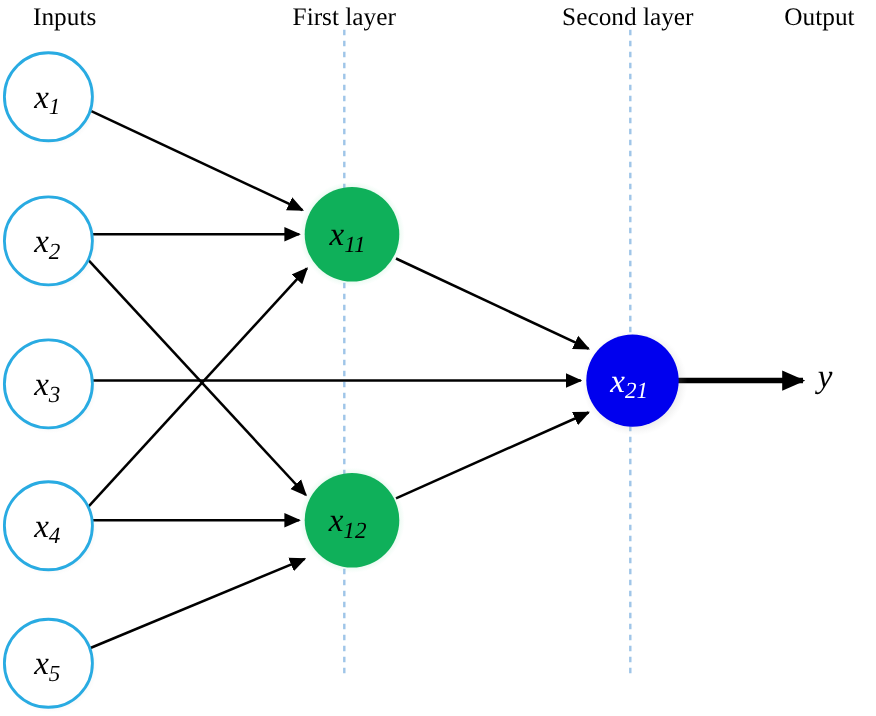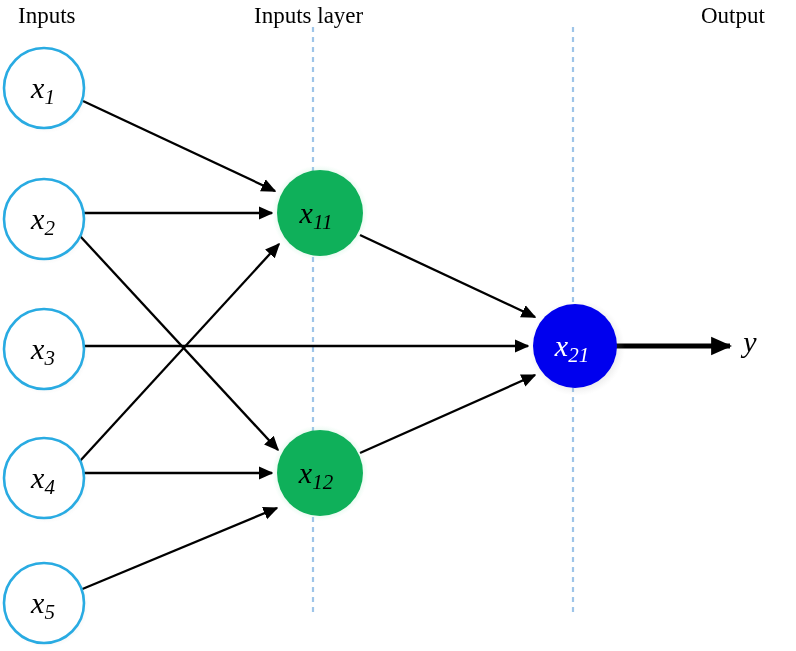--- a/index.html
+++ b/index.html
@@ -30,20 +30,21 @@
     height: 651px;
     display: block;
   }
   .col-header {
     position: absolute;
     font-family: "Liberation Serif", "DejaVu Serif", serif;
     font-size: 23px;
     color: #000000;
     white-space: nowrap;
     line-height: 1;
+    margin-left: 12px;
   }
   .node-label {
     font-family: "Liberation Serif", "DejaVu Serif", serif;
     font-style: italic;
     font-size: 30px;
     dominant-baseline: middle;
     text-anchor: middle;
   }
   .node-label .sub {
     font-size: 21px;
@@ -59,21 +60,24 @@
 </style>
 </head>
 <body>
 
 <div id="diagram-root">
 
   <div class="col-header" style="left:18px; top:4px;">
     <span>Inputs</span>
   </div>
   <div class="col-header" style="left:254px; top:4px;">
-    <span>Inputs layer</span>
+    <span>First layer</span>
+  </div>
+  <div class="col-header" style="left:499px; top:4px;">
+    <span>Second layer</span>
   </div>
   <div class="col-header" style="left:701px; top:4px;">
     <span>Output</span>
   </div>
 
   <svg class="nn-canvas" viewBox="0 0 796 651" xmlns="http://www.w3.org/2000/svg">
     <defs>
       <marker id="arrow-thin" viewBox="0 0 10 10" refX="9" refY="5" markerWidth="6.5" markerHeight="6.5" orient="auto-start-reverse">
         <path d="M 0 0.6 L 10 5 L 0 9.4 z" fill="#000000"></path>
       </marker>

